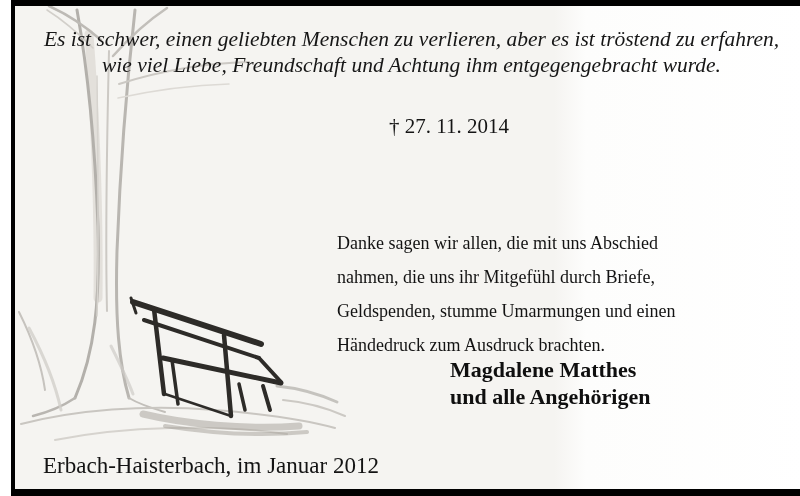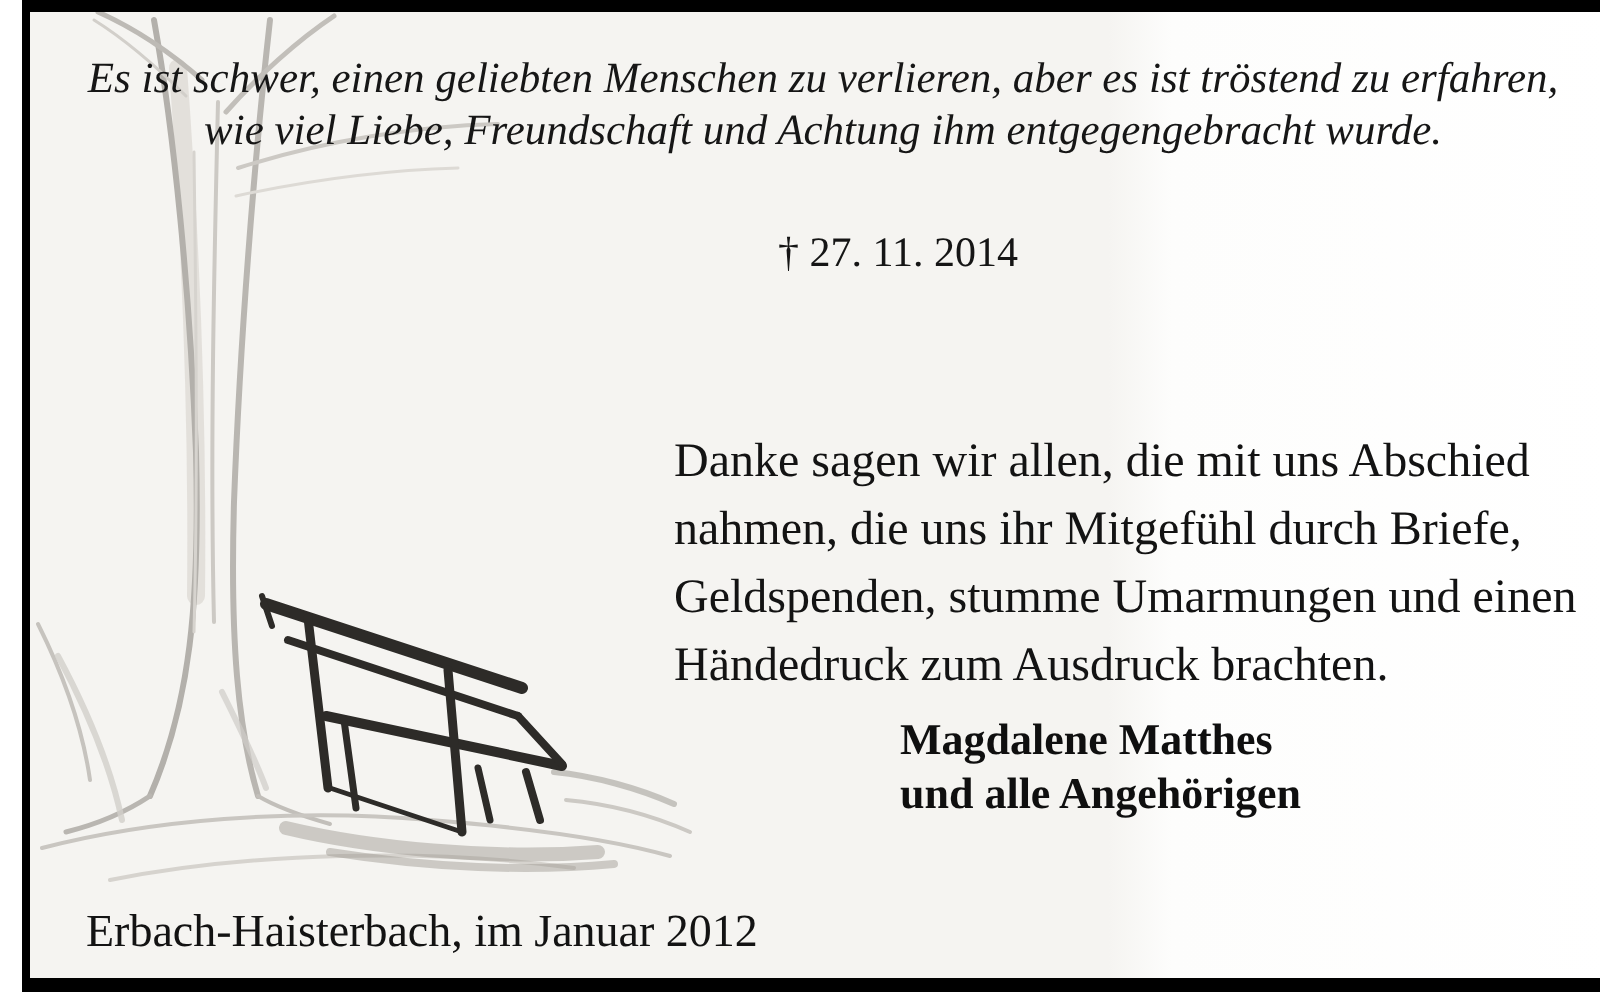--- a/index.html
+++ b/index.html
@@ -52,22 +52,22 @@
   }
   .death-date {
     margin-top: 6px;
     font-size: 21px;
     line-height: 24px;
     color: #151515;
   }
   .thanks {
     position: absolute;
     left: 322px;
-    top: 208px;
-    font-size: 24px;
+    top: 220px;
+    font-size: 18px;
     line-height: 34px;
     white-space: pre;
     color: #131313;
   }
   .signature {
     position: absolute;
     left: 435px;
     top: 350px;
     font-weight: bold;
     font-size: 22px;

